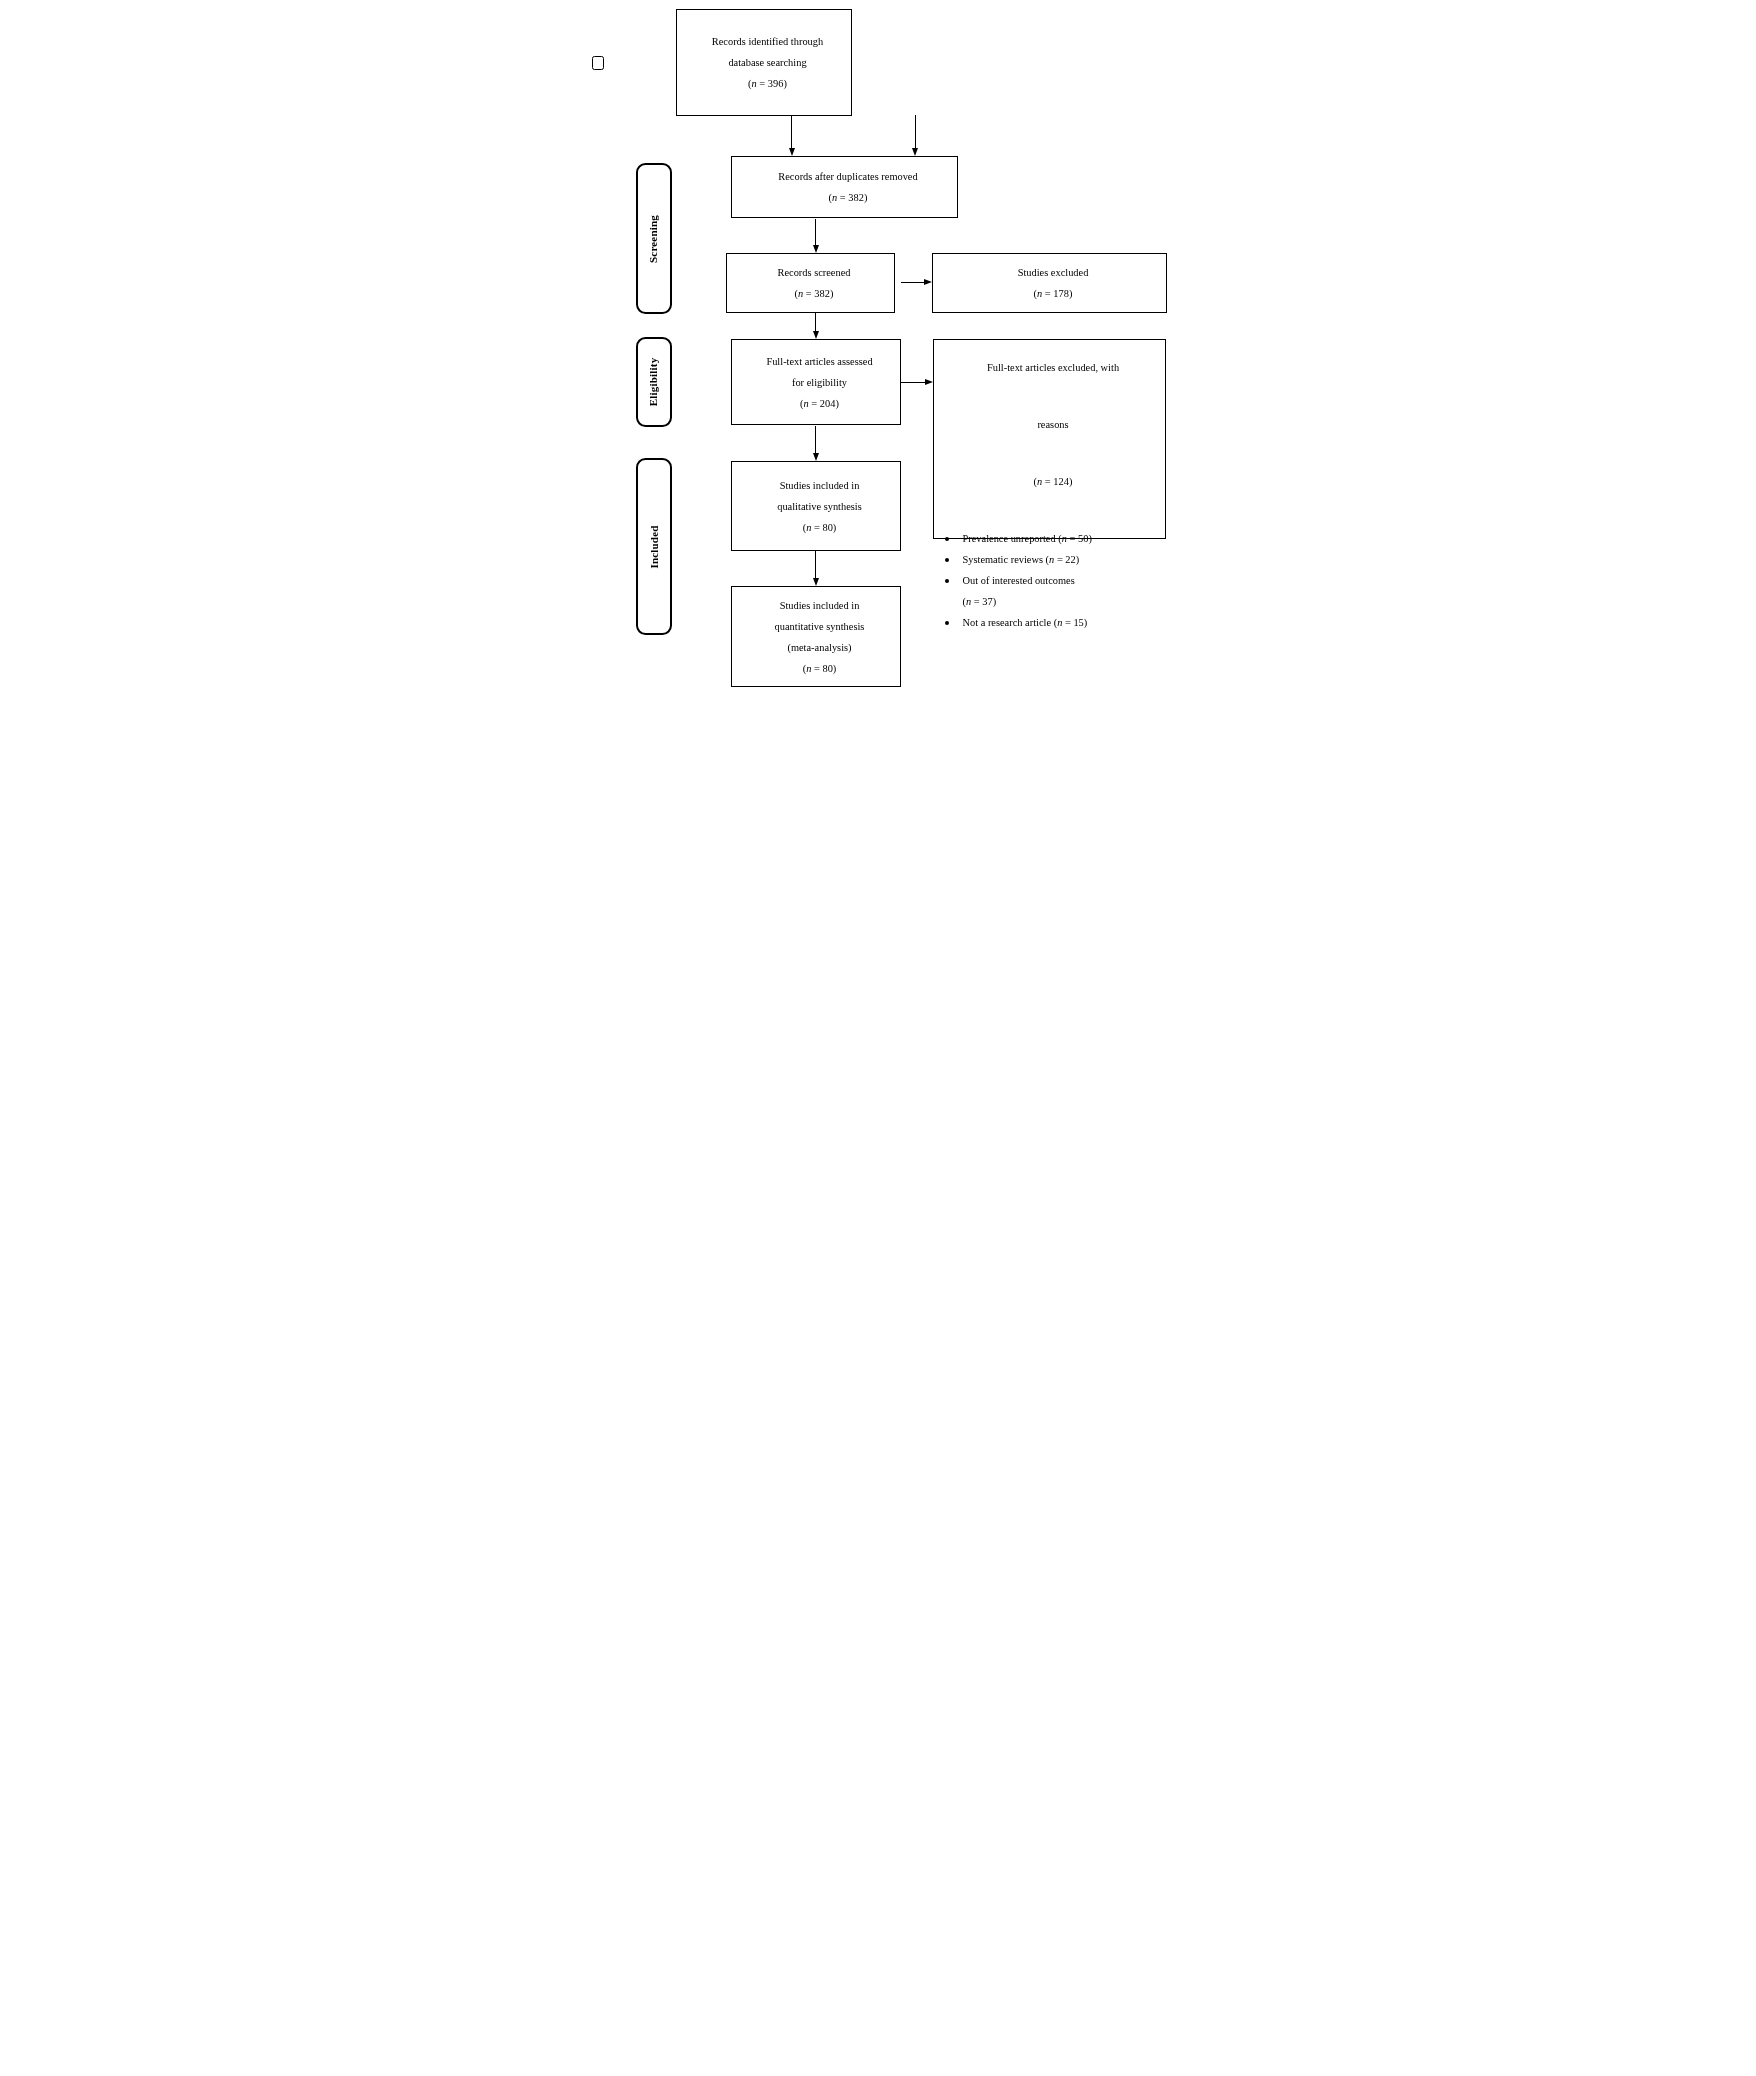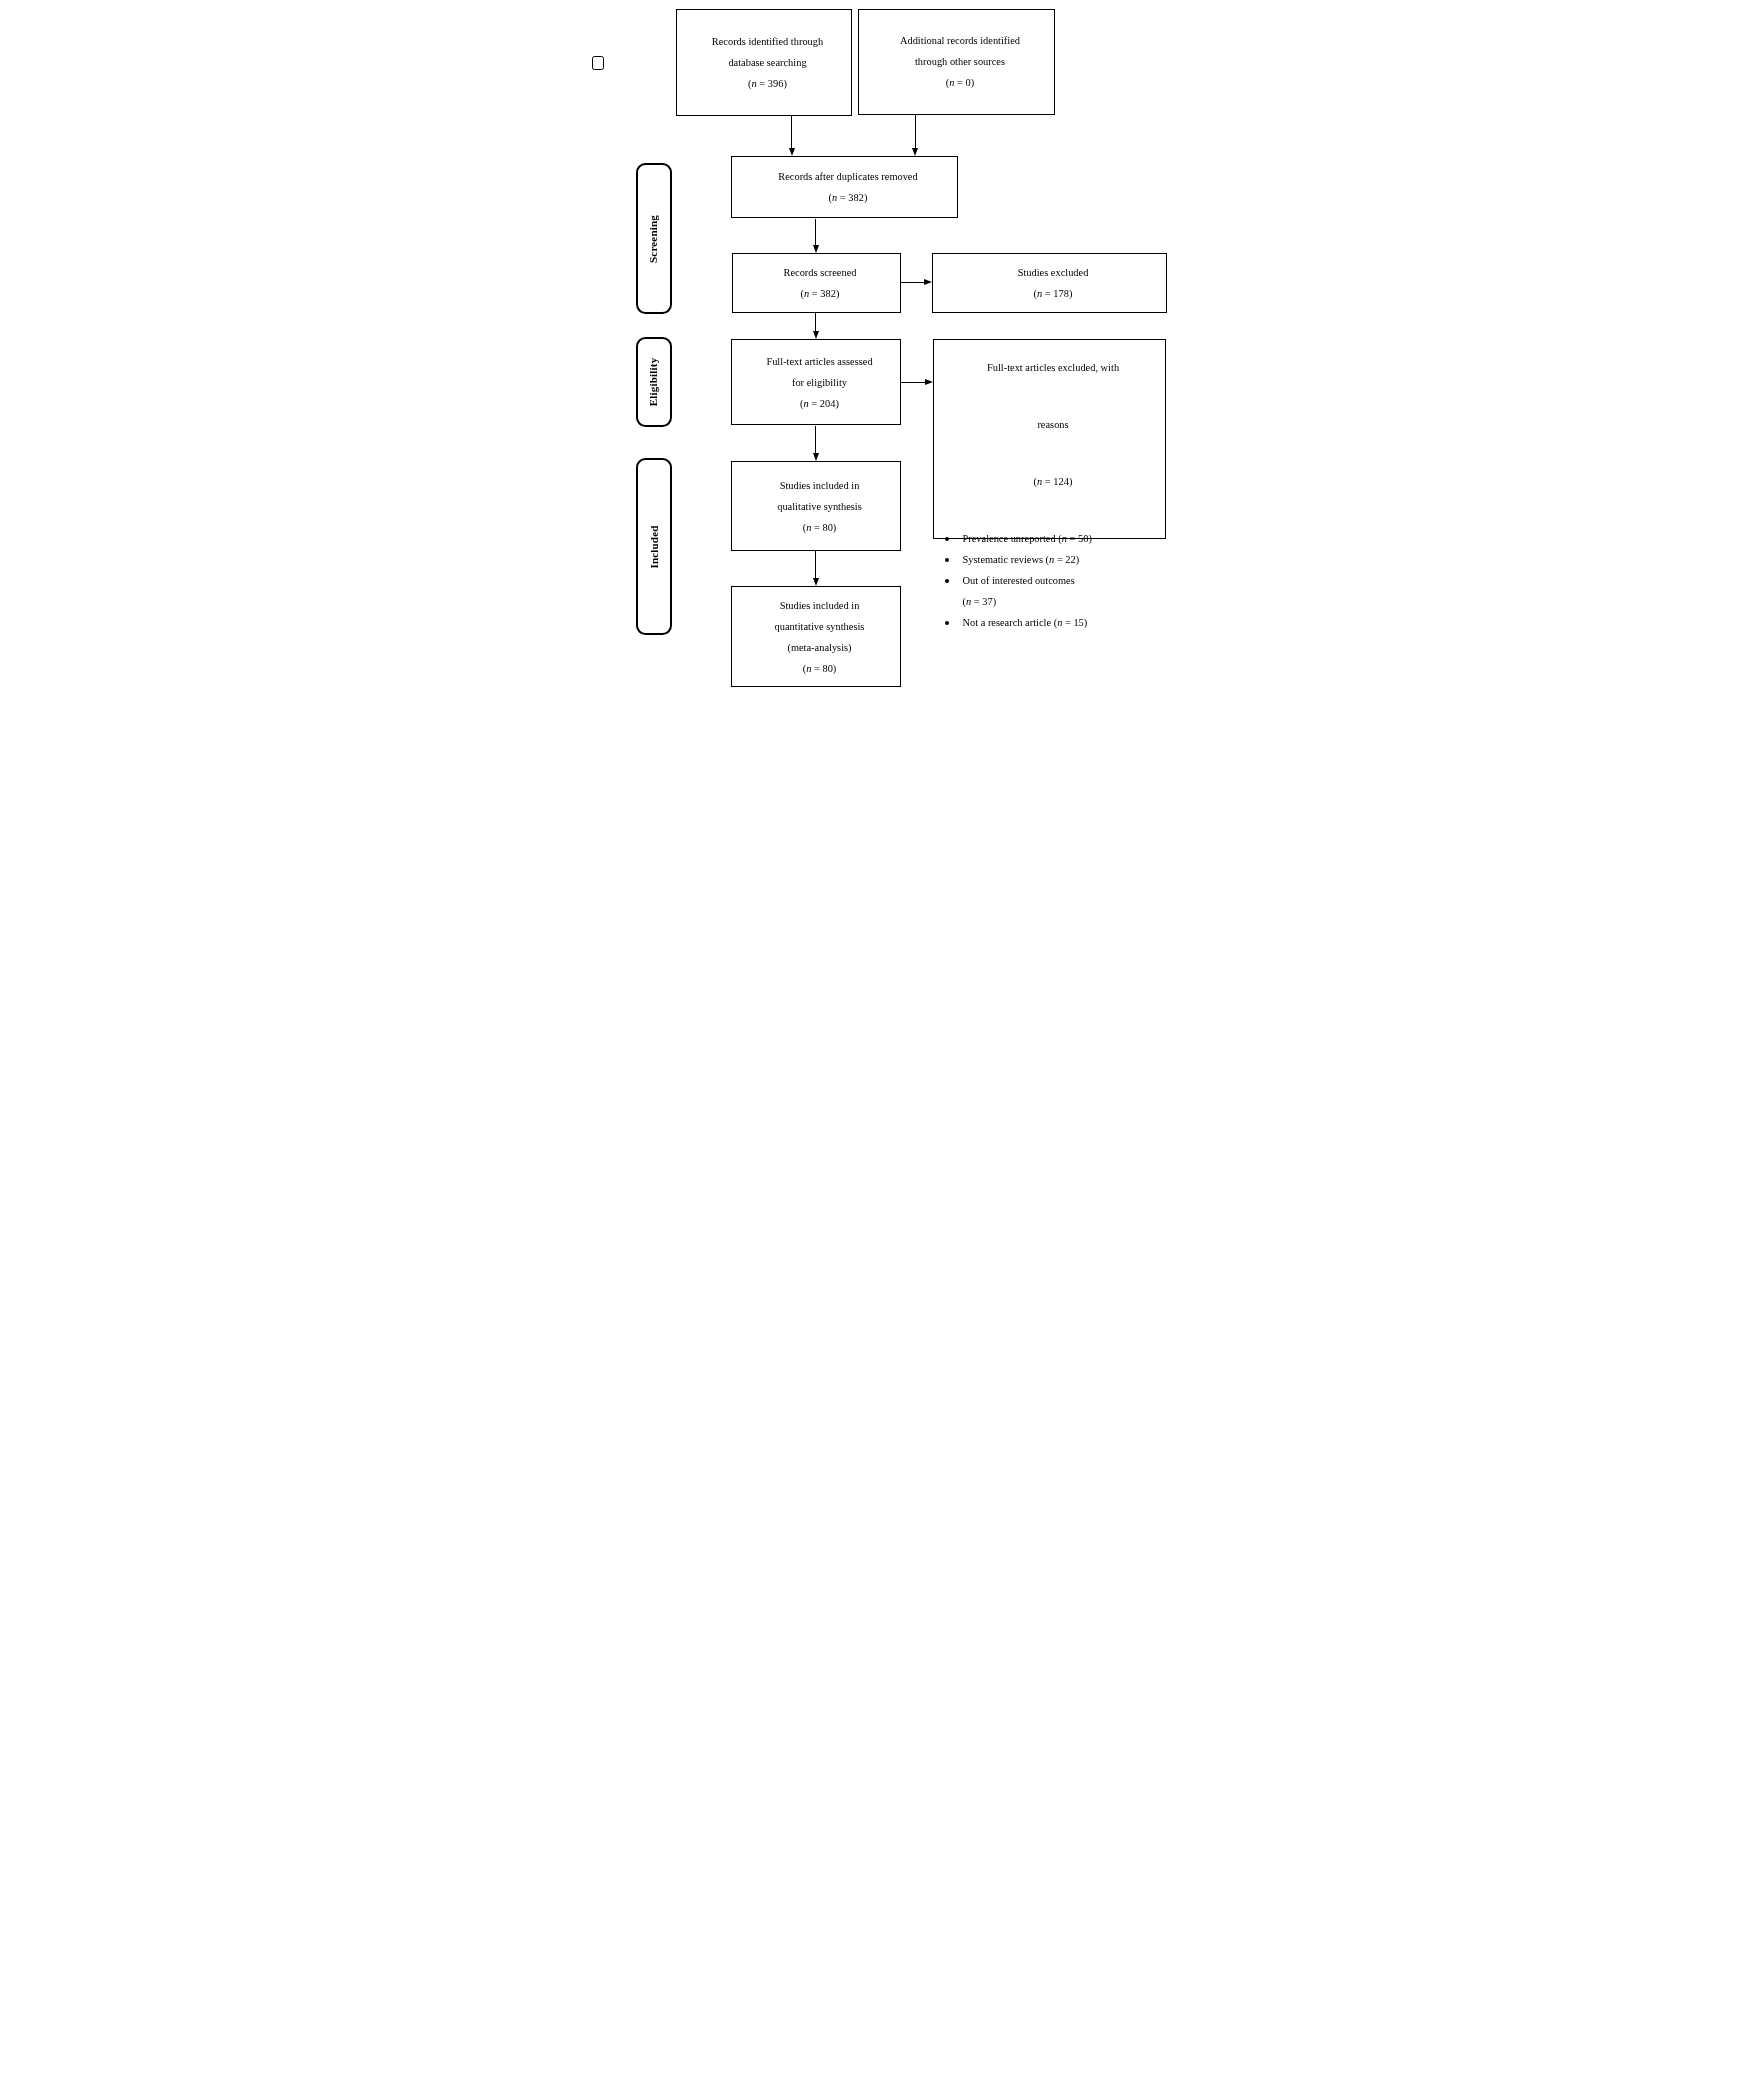--- a/index.html
+++ b/index.html
@@ -103,32 +103,27 @@
   <div class="pill" style="left:50px; top:458px; width:36px; height:177px;">
     <span class="pill-label">Included</span>
   </div>
 
   <div class="box" style="left:90px; top:8.5px; width:176px; height:107px;">
     <div class="line">Records identified through</div>
     <div class="line">database searching</div>
     <div class="line"><span>(</span><span class="nvar">n</span><span> = </span><span>396</span><span>)</span></div>
   </div>
 
-  <div class="box" style="left:272px; top:8.5px; width:197px; height:106px;">
-    <div class="line">Additional records identified</div>
-    <div class="line">through other sources</div>
-    <div class="line"><span>(</span><span class="nvar">n</span><span> = </span><span>0</span><span>)</span></div>
-  </div>
 
   <div class="box" style="left:145px; top:156px; width:227px; height:62px;">
     <div class="line">Records after duplicates removed</div>
     <div class="line"><span>(</span><span class="nvar">n</span><span> = </span><span>382</span><span>)</span></div>
   </div>
 
-  <div class="box" style="left:146px; top:253px; width:169px; height:60px;text-align:center;">
+  <div class="box" style="left:140px; top:253px; width:169px; height:60px;text-align:center;">
     <div class="line">Records screened</div>
     <div class="line"><span>(</span><span class="nvar">n</span><span> = </span><span>382</span><span>)</span></div>
   </div>
 
   <div class="box" style="left:346px; top:253px; width:235px; height:60px;">
     <div class="line">Studies excluded</div>
     <div class="line"><span>(</span><span class="nvar">n</span><span> = </span><span>178</span><span>)</span></div>
   </div>
 
   <div class="box" style="left:145px; top:339px; width:170px; height:86px;">

